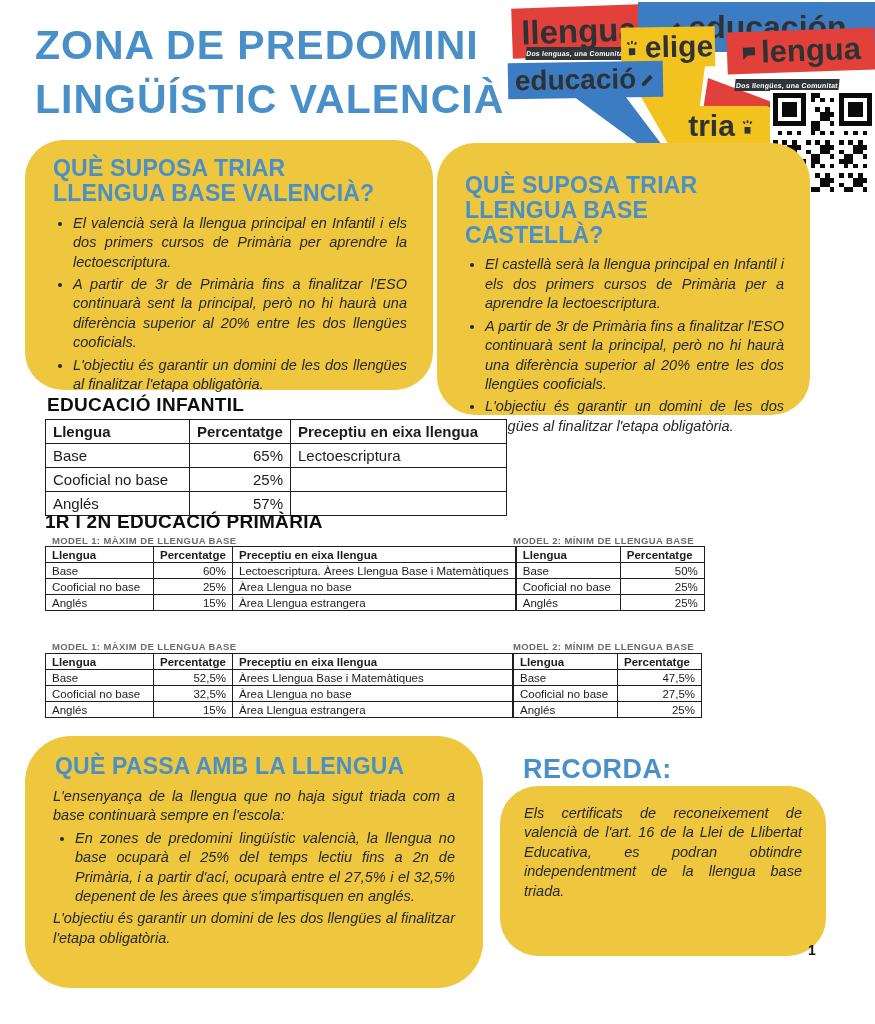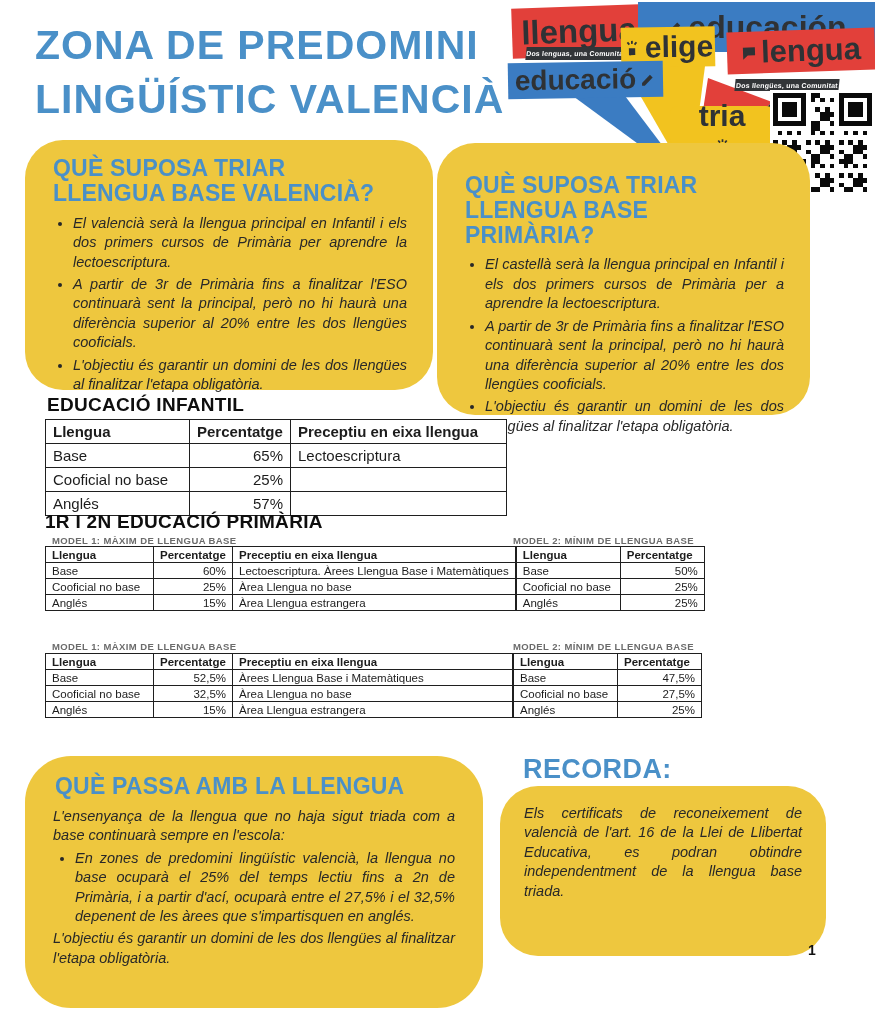--- a/index.html
+++ b/index.html
@@ -25,34 +25,34 @@
     position:absolute; display:flex; align-items:center; justify-content:center;
     gap:4px; font-weight:bold; color:#2f3235; white-space:nowrap;
   }
   .banner svg { flex:0 0 auto; }
   .b-red { background:#e2403a; } .b-blue { background:#3b7cc2; } .b-yellow { background:#f2c31f; }
   .b-llengua  { left:12px; top:6px;  width:156px; height:50px; font-size:33px; transform:rotate(-2deg); }
   .b-educacion{ left:138px; top:2px; width:237px; height:50px; font-size:32px; }
   .b-elige    { left:121px; top:27px; width:94px; height:40px; font-size:30px; transform:rotate(-1deg); }
   .b-educacio { left:8px; top:62px; width:155px; height:36px; font-size:28px; transform:rotate(-1deg); }
   .b-lengua   { left:227px; top:30px; width:148px; height:42px; font-size:31px; transform:rotate(-2deg); }
-  .b-tria     { left:170px; top:106px; width:104px; height:40px; font-size:30px; border-radius:8px;flex-direction:column; }
+  .b-tria     { left:170px; top:106px; width:104px; height:40px; font-size:30px; border-radius:8px; }
   .tagline {
     position:absolute; background:#323538; color:#fff; font-size:7px; font-weight:bold;
     display:flex; align-items:center; justify-content:center; letter-spacing:0.2px;
   }
   .t-es { left:26px; top:47px; width:100px; height:13px; transform:skewX(-6deg); }
   .t-va { left:235px; top:79px; width:104px; height:12px; transform:skewX(-6deg); }
   .qr { position:absolute; left:270px; top:90px; width:105px; height:105px; background:#fff; padding:3px; box-sizing:border-box; }
   .qr svg { width:99px; height:99px; display:block; fill:#0a0a0a; shape-rendering:crispEdges; }
   
   .ybox { position:absolute; background:#eec73e; border-radius:38px; box-sizing:border-box; }
   .box-valencia { left:25px;  top:140px; width:408px; height:250px; padding:16px 26px 0 26px; }
   .box-castella { left:437px; top:143px; width:373px; height:272px; padding:30px 26px 0 26px; }
-  .box-nobase   { left:25px;  top:756px; width:458px; height:252px; padding:18px 28px 0 28px; border-radius:46px; }
+  .box-nobase   { left:25px;  top:736px; width:458px; height:252px; padding:18px 28px 0 28px; border-radius:46px; }
   .box-recorda  { left:500px; top:786px; width:326px; height:170px; padding:18px 24px 0 24px; border-radius:38px; }
   .box-title {
     margin:0 0 8px 2px; font-size:23px; font-weight:bold; color:#4a90c8;
     line-height:1.08; letter-spacing:0.2px;
   }
   .box-text { font-size:14.5px; line-height:1.34; text-align:justify; color:#282828;font-style:italic; }
   .box-text p { margin:0 0 3px 0; }
   .box-text ul { margin:0; padding-left:22px; }
   .box-text li { margin-bottom:3px; }
   .recorda-title {
@@ -277,21 +277,21 @@
         <li>El valencià serà la llengua principal en Infantil i els dos primers cursos de Primària per aprendre la lectoescriptura.</li>
         <li>A partir de 3r de Primària fins a finalitzar l'ESO continuarà sent la principal, però no hi haurà una diferència superior al 20% entre les dos llengües cooficials.</li>
         <li>L'objectiu és garantir un domini de les dos llengües al finalitzar l'etapa obligatòria.</li>
       </ul>
     </div>
   </div>
 
   <div class="ybox box-castella">
     <h2 class="box-title">
       <span>QUÈ SUPOSA TRIAR</span><br>
-      <span>LLENGUA BASE PRIMÀRIA?</span>
+      <span>LLENGUA BASE CASTELLÀ?</span>
     </h2>
     <div class="box-text">
       <ul>
         <li>El castellà serà la llengua principal en Infantil i els dos primers cursos de Primària per a aprendre la lectoescriptura.</li>
         <li>A partir de 3r de Primària fins a finalitzar l'ESO continuarà sent la principal, però no hi haurà una diferència superior al 20% entre les dos llengües cooficials.</li>
         <li>L'objectiu és garantir un domini de les dos llengües al finalitzar l'etapa obligatòria.</li>
       </ul>
     </div>
   </div>
 

